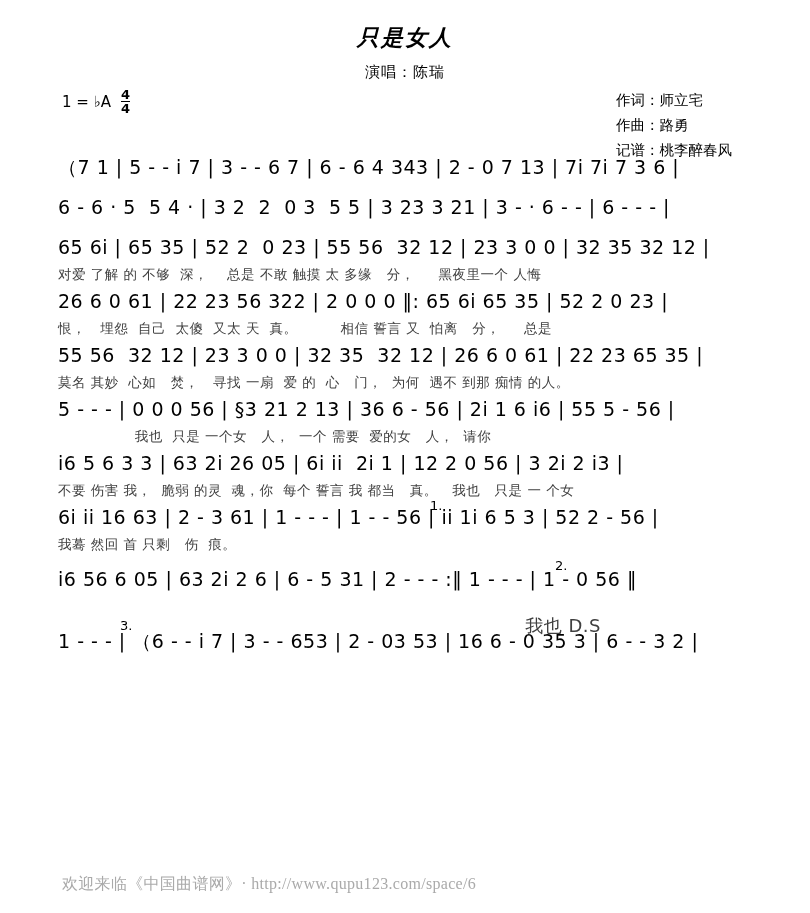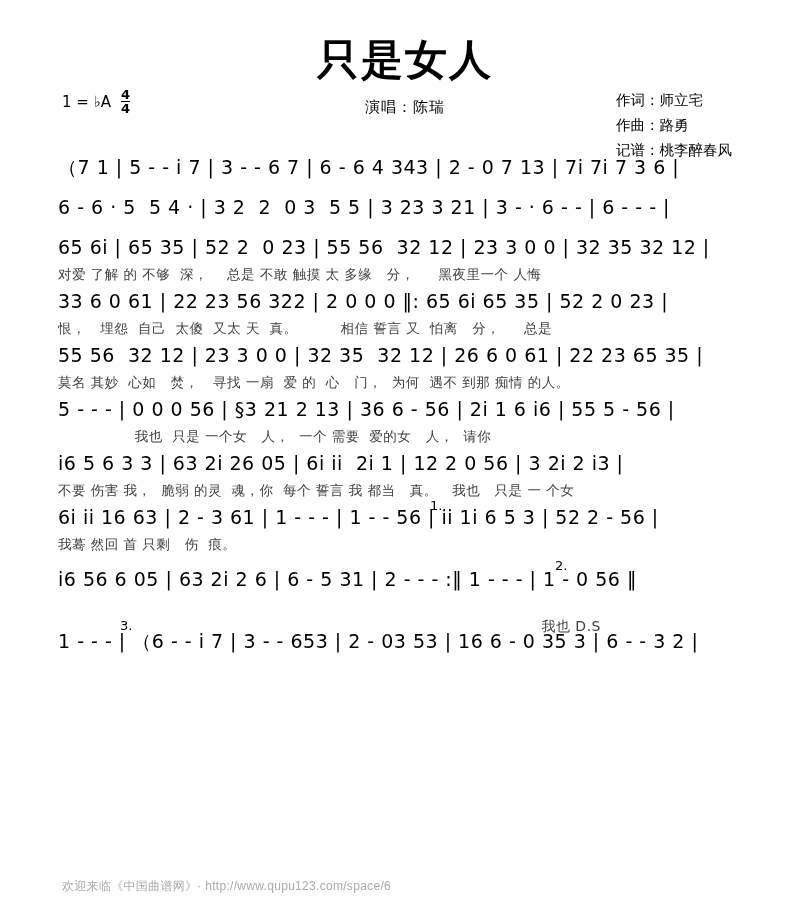--- a/index.html
+++ b/index.html
@@ -19,24 +19,25 @@
     position: relative;
     width: 810px;
     height: 913px;
     box-sizing: border-box;
     padding: 0;
   }
   .title {
     text-align: center;
     font-family: "DejaVu Sans", sans-serif;
     font-weight: bold;
-    font-size: 42px;
+    font-size: 22px;
     letter-spacing: 2px;
     margin: 0;
-    padding-top: 32px;
+    padding-top: 23px;
+    font-style: italic;
   }
   .singer {
     text-align: center;
     font-family: Liberation Serif, serif;
     font-size: 15px;
     margin-top: 10px;
     letter-spacing: 1px;
   }
   .credits {
     position: absolute;
@@ -98,31 +99,31 @@
     height: 20px;
     color: #404040;
   }
   .lyrics.empty { height: 6px; }
   .spacer { height: 8px; }
 
   .footer {
     position: absolute;
     left: 62px;
     bottom: 18px;
-    font-family: Liberation Sans, sans-serif;
-    font-size: 12px;
+    font-family: Liberation Serif, serif;
+    font-size: 16px;
     color: #aaaaaa;
     letter-spacing: 0.3px;
     text-align: center;
   }
   .ds {
     position: absolute;
     right: 62px;
     font-family: "DejaVu Sans", sans-serif;
-    font-size: 14px;
+    font-size: 18px;
   }
   .repeat-mark {
     font-family: "DejaVu Sans", sans-serif;
     font-size: 13px;
   }
 </style>
 </head>
 <body>
 
 <div class="sheet">
@@ -155,21 +156,21 @@
       <div class="notes">6 - 6 · 5  5 4 · | 3 2  2  0 3  5 5 | 3 23 3 21 | 3 - · 6 - - | 6 - - - |</div>
       <div class="lyrics empty"></div>
     </div>
 
     <div class="line">
       <div class="notes">65 6i | 65 35 | 52 2  0 23 | 55 56  32 12 | 23 3 0 0 | 32 35 32 12 |</div>
       <div class="lyrics">对爱 了解 的 不够  深，    总是 不敢 触摸 太 多缘   分，     黑夜里一个 人悔</div>
     </div>
 
     <div class="line">
-      <div class="notes">33 6 0 61 | 22 23 56 322 | 2 0 0 0 ‖: 65 6i 65 35 | 52 2 0 23 |</div>
+      <div class="notes">26 6 0 61 | 22 23 56 322 | 2 0 0 0 ‖: 65 6i 65 35 | 52 2 0 23 |</div>
       <div class="lyrics">恨，   埋怨  自己  太傻  又太 天  真。         相信 誓言 又  怕离   分，     总是</div>
     </div>
 
     <div class="line">
       <div class="notes">55 56  32 12 | 23 3 0 0 | 32 35  32 12 | 26 6 0 61 | 22 23 65 35 |</div>
       <div class="lyrics">莫名 其妙  心如   焚，   寻找 一扇  爱 的  心   门，  为何  遇不 到那 痴情 的人。</div>
     </div>
 
     <div class="line">
       <div class="notes">5 - - - | 0 0 0 56 | §3 21 2 13 | 36 6 - 56 | 2i 1 6 i6 | 55 5 - 56 |</div>

